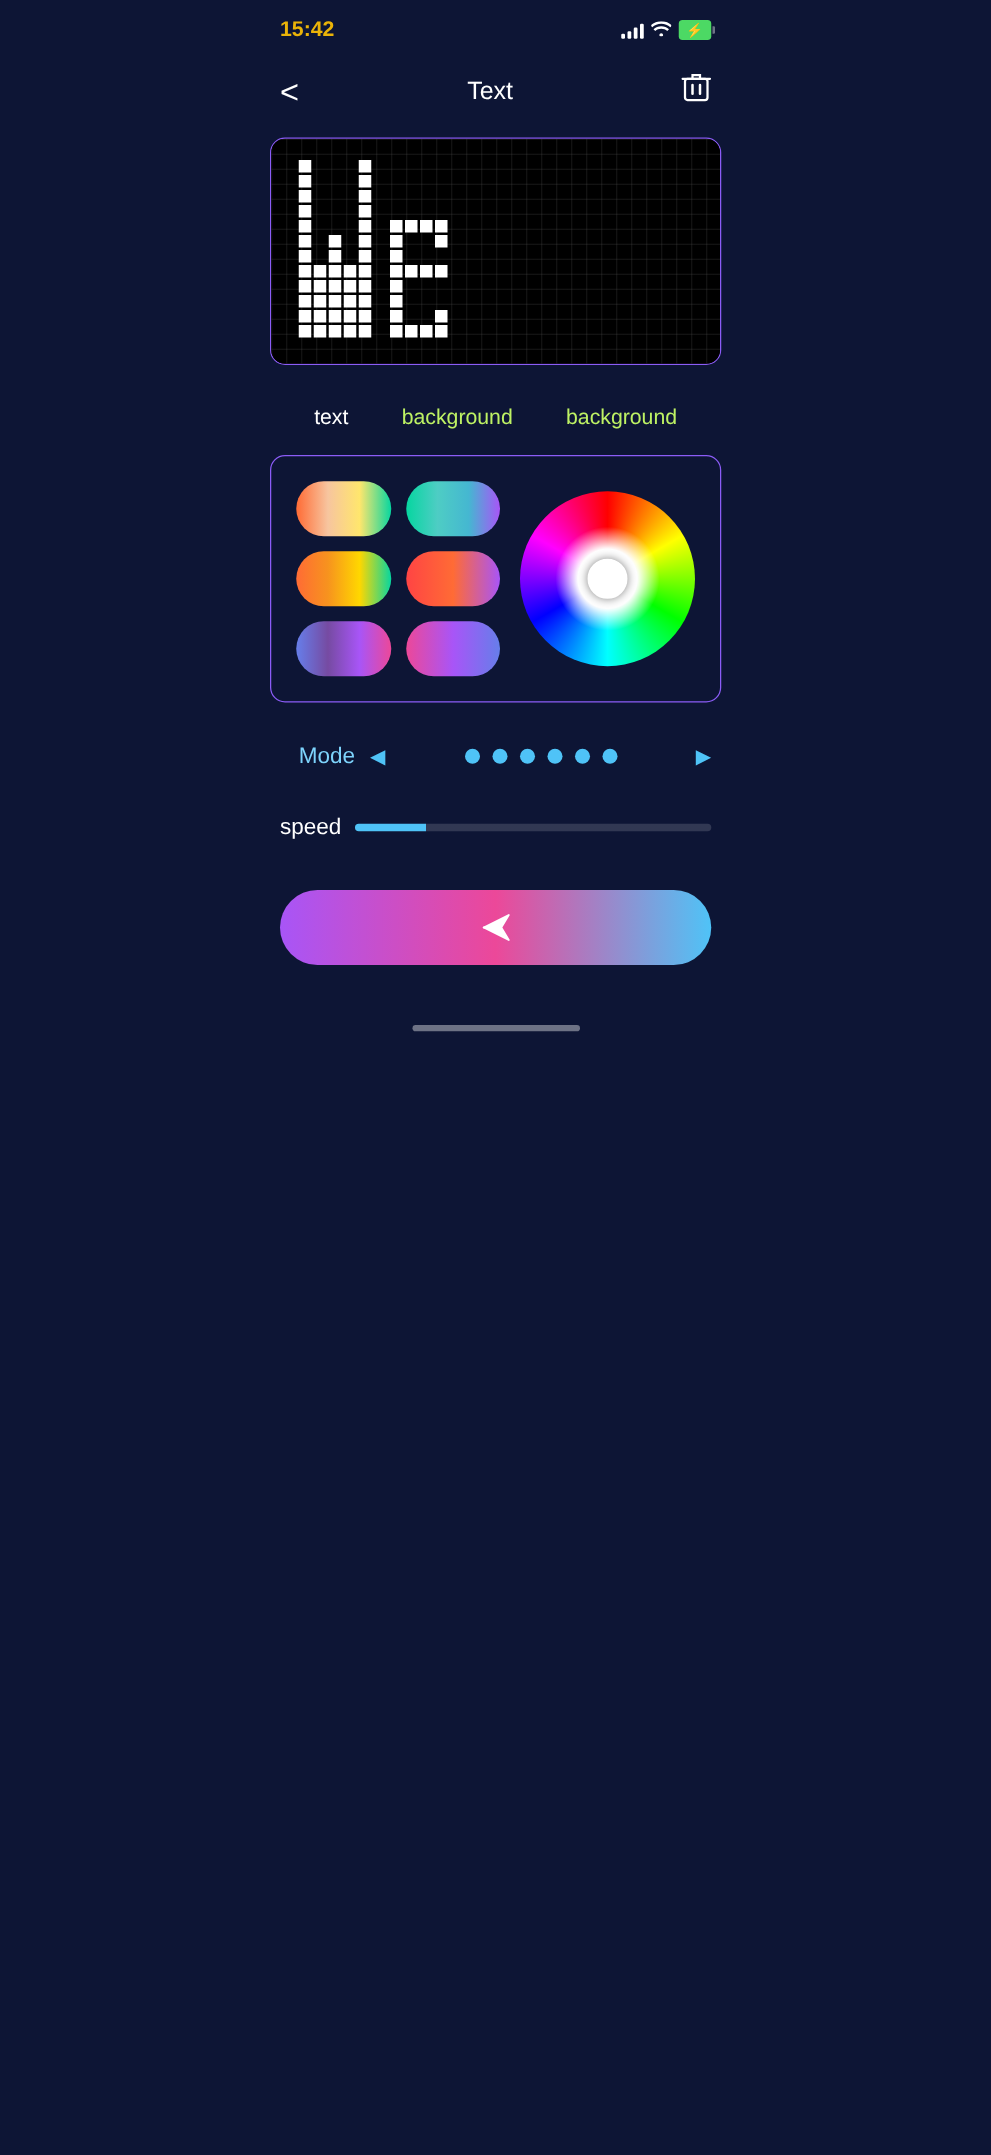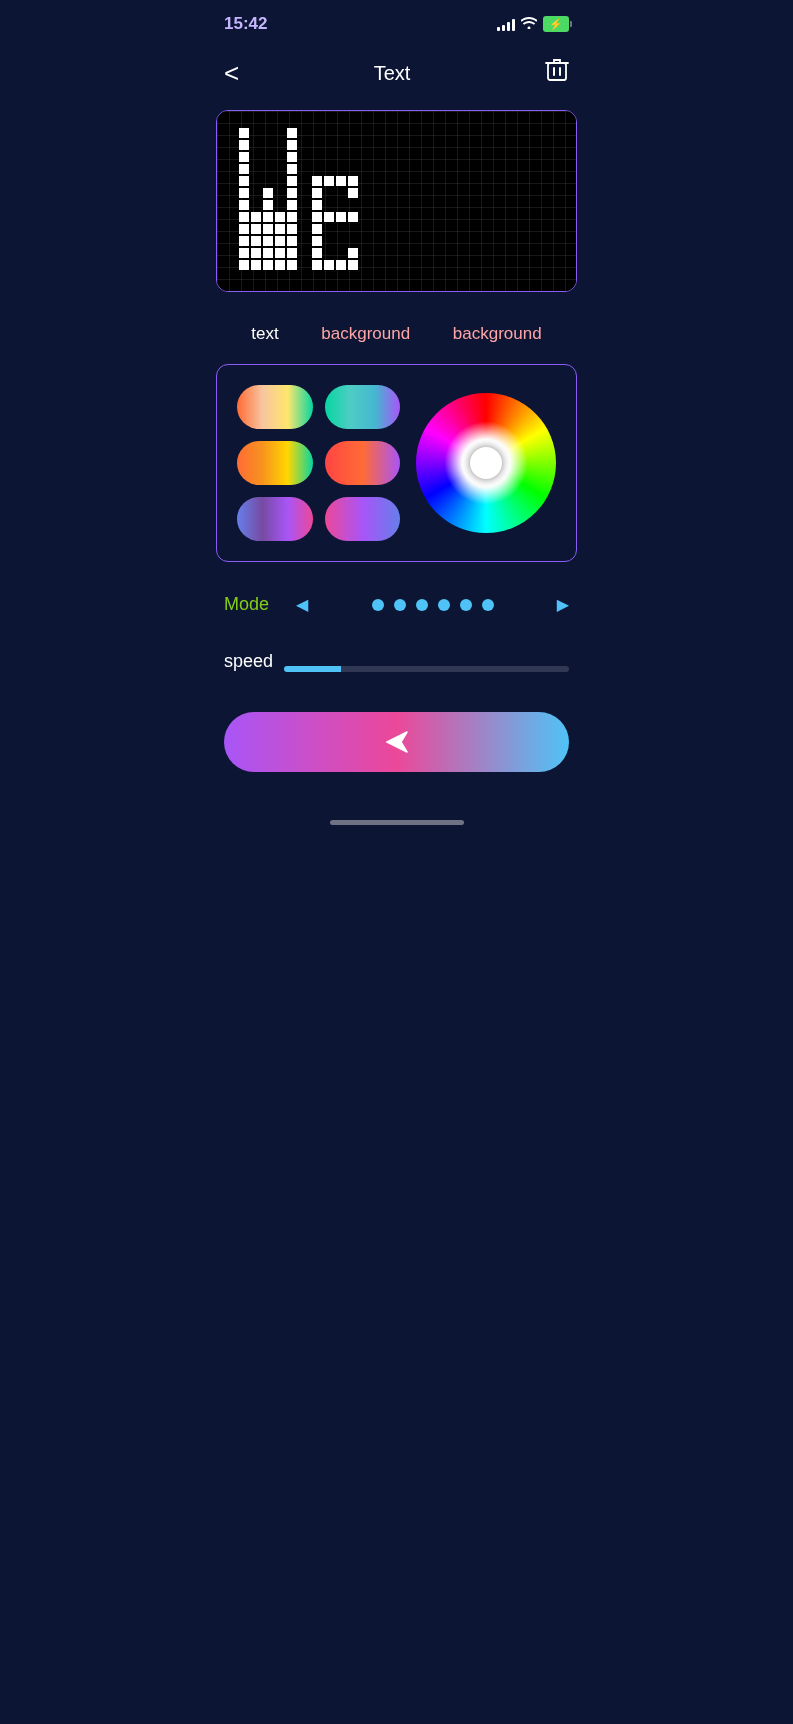--- a/index.html
+++ b/index.html
@@ -20,21 +20,21 @@
       display: flex;
       justify-content: space-between;
       align-items: center;
       padding: 12px 24px 8px;
       height: 44px;
     }
 
     .status-time {
       font-size: 17px;
       font-weight: 600;
-      color: #c4b5fd;
+      color: #eab308;
       text-align: right;
     }
 
     .status-icons {
       display: flex;
       align-items: center;
       gap: 6px;
     }
 
     .signal-bars {
@@ -143,21 +143,21 @@
 
     
     .tabs-container {
       display: flex;
       justify-content: space-around;
       padding: 8px 30px 16px;
     }
 
     .tab-item {
       font-size: 17px;
-      color: #fca5a5;
+      color: #bef264;
       cursor: pointer;
       padding: 4px 8px;
     }
 
     .tab-item.active {
       color: white;
       font-weight: 500;
     }
 
     
@@ -251,23 +251,24 @@
     
     .mode-section {
       display: flex;
       align-items: center;
       padding: 8px 24px 28px;
       gap: 12px;
     }
 
     .mode-label {
       font-size: 18px;
-      color: #84cc16;
+      color: #7dd3fc;
       font-weight: 400;
       min-width: 60px;
+      text-align: right;
     }
 
     .mode-arrow {
       color: #4fc3f7;
       font-size: 16px;
       cursor: pointer;
     }
 
     .mode-dots {
       display: flex;
@@ -280,21 +281,21 @@
       width: 12px;
       height: 12px;
       border-radius: 50%;
       background: #4fc3f7;
       cursor: pointer;
     }
 
     
     .speed-section {
       display: flex;
-      align-items: flex-end;
+      align-items: center;
       padding: 8px 24px 40px;
       gap: 0;
     }
 
     .speed-label {
       font-size: 18px;
       color: white;
       font-weight: 400;
       min-width: 60px;
     }

